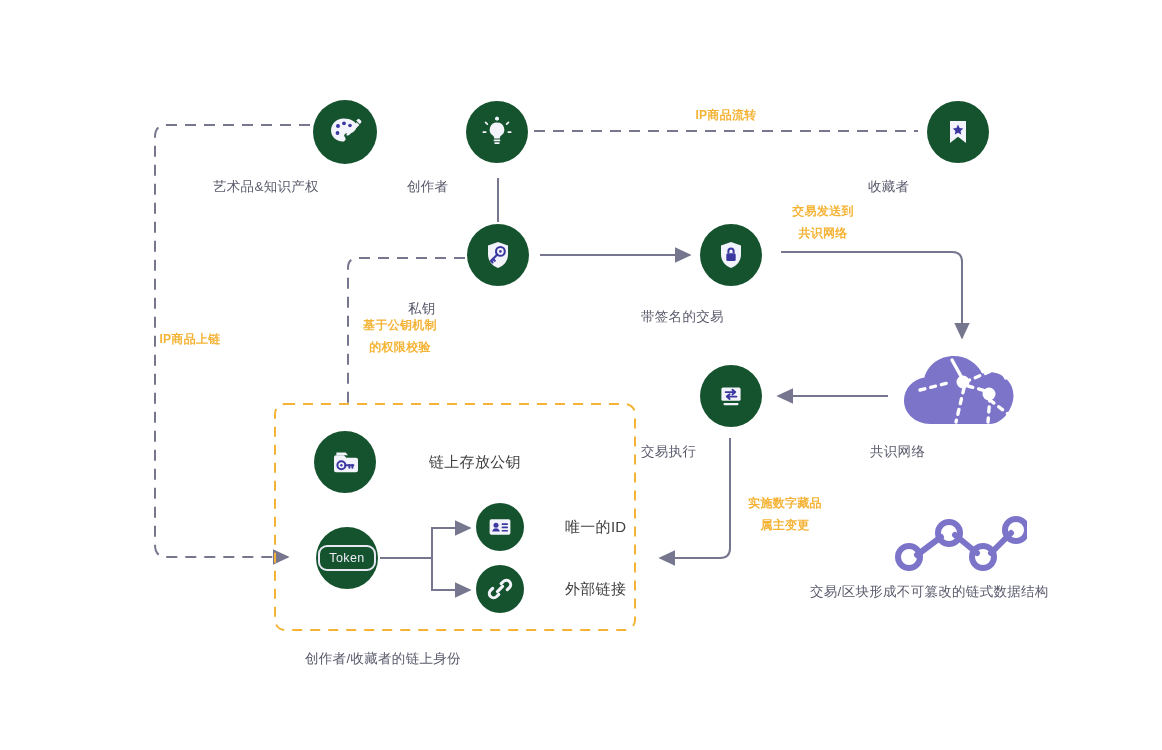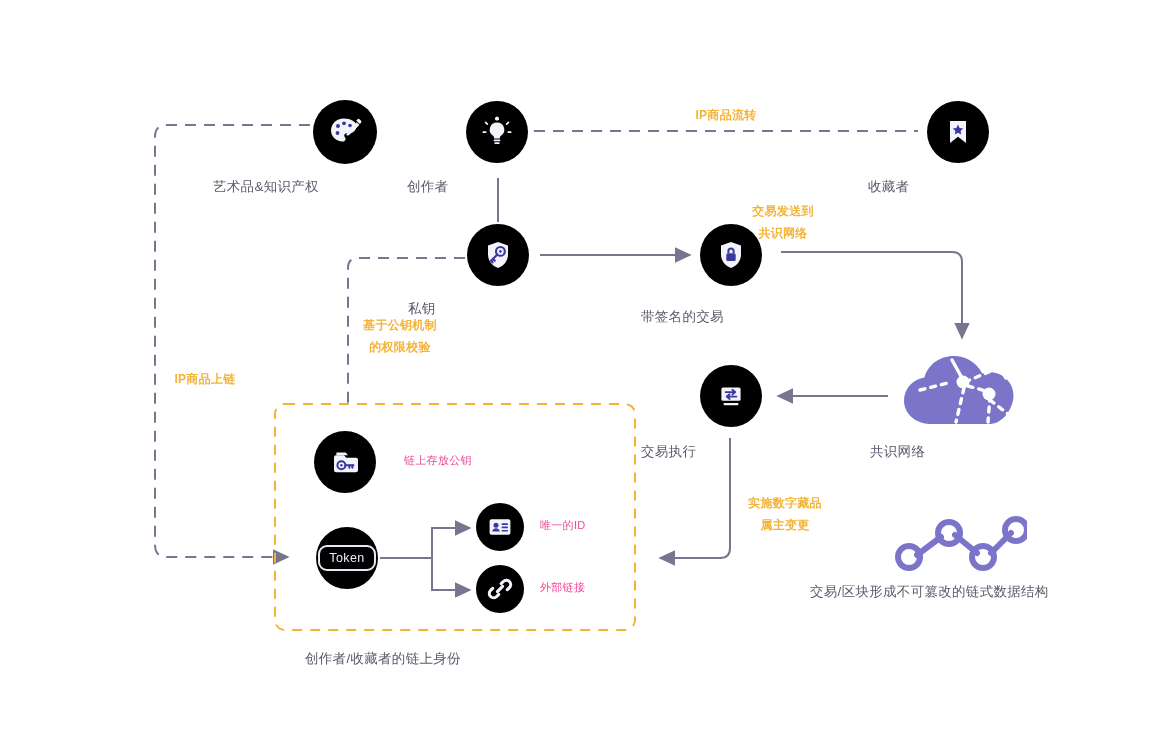--- a/index.html
+++ b/index.html
@@ -6,21 +6,21 @@
   body{
     width:1162px;height:750px;
     background:#ffffff;
     font-family:"Liberation Sans","DejaVu Sans",sans-serif;
     overflow:hidden;
   }
   #stage{position:relative;width:1162px;height:750px;}
   #wires{position:absolute;left:0;top:0;width:1162px;height:750px;}
   .circle{
     position:absolute;border-radius:50%;
-    background:#000000;
+    background:#14532d;
     display:flex;align-items:center;justify-content:center;
   }
   .circle svg{display:block;}
   .nlabel{
     position:absolute;
     color:#595a6b;
     font-size:13.5px;
     white-space:nowrap;
     text-align:left;
     letter-spacing:.3px;
@@ -30,24 +30,25 @@
     color:#f5b335;
     font-size:12px;
     font-weight:bold;
     white-space:nowrap;
     text-align:center;
     line-height:22px;
     letter-spacing:.3px;
   }
   .sidetext{
     position:absolute;
-    color:#ec4899;
-    font-size:11px;
+    color:#404040;
+    font-size:15px;
     white-space:nowrap;
     letter-spacing:.3px;
+    margin-left:25px;
   }
   .cloudwrap{position:absolute;}
   .tokenbox{
     position:absolute;
     border:2px solid #e8e8f5;
     border-radius:9px;
     color:#ececf8;
     font-size:12.5px;
     padding:4px 9px;
     letter-spacing:.4px;
@@ -235,24 +236,24 @@
         <path d="M11.8 18.4l-2.1 2.1a4.3 4.3 0 0 1-6.1-6.1l2.1-2.1"></path>
       </g>
     </svg>
   </div>
   <div class="sidetext" style="left:540px;top:580px;">外部链接</div>
 
   <div class="nlabel" style="left:305px;top:650px;width:300px;">创作者/收藏者的链上身份</div>
 
   <div class="otext" style="left:626px;top:104px;width:200px;">IP商品流转</div>
 
-  <div class="otext" style="left:125px;top:328px;width:160px;margin-top:40px;">IP商品上链</div>
-
-
-  <div class="otext" style="left:708px;top:200px;width:150px;">
+  <div class="otext" style="left:110px;top:328px;width:160px;">IP商品上链</div>
+
+
+  <div class="otext" style="left:748px;top:200px;width:150px;">
     <div>交易发送到</div>
     <div>共识网络</div>
   </div>
 
   <div class="otext" style="left:325px;top:314px;width:150px;">
     <div>基于公钥机制</div>
     <div>的权限校验</div>
   </div>
 
   <div class="otext" style="left:705px;top:492px;width:160px;">

